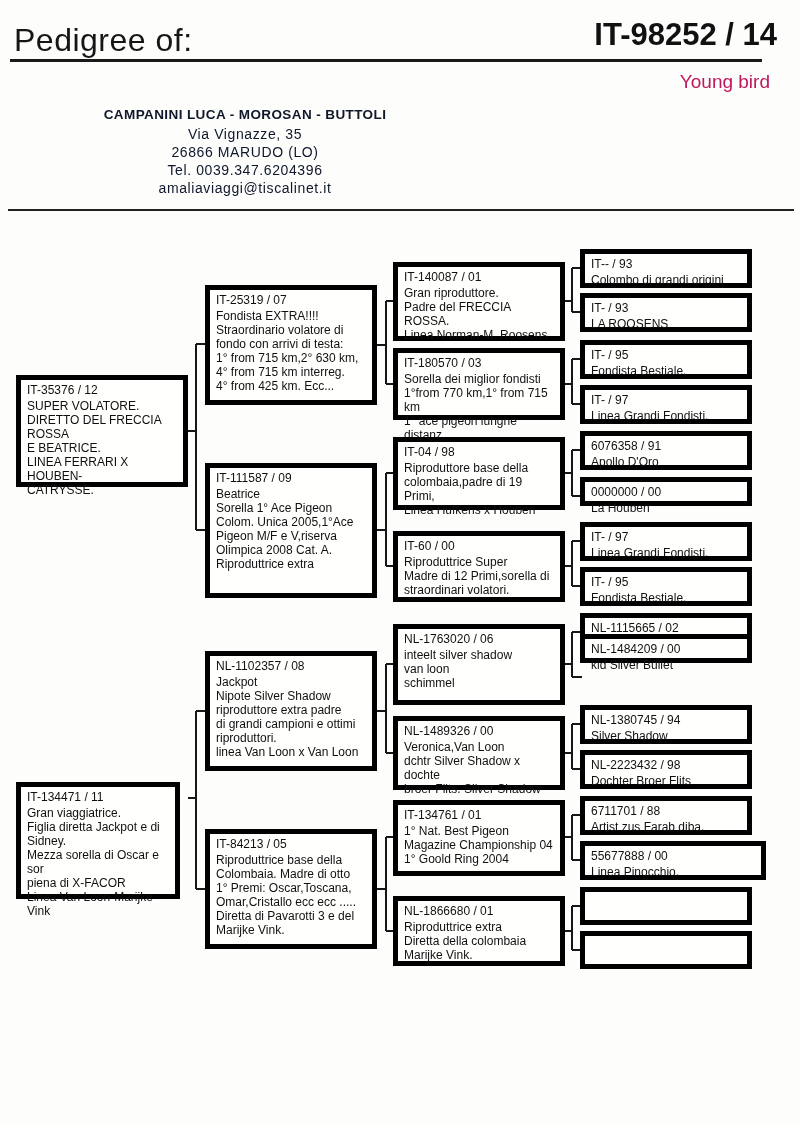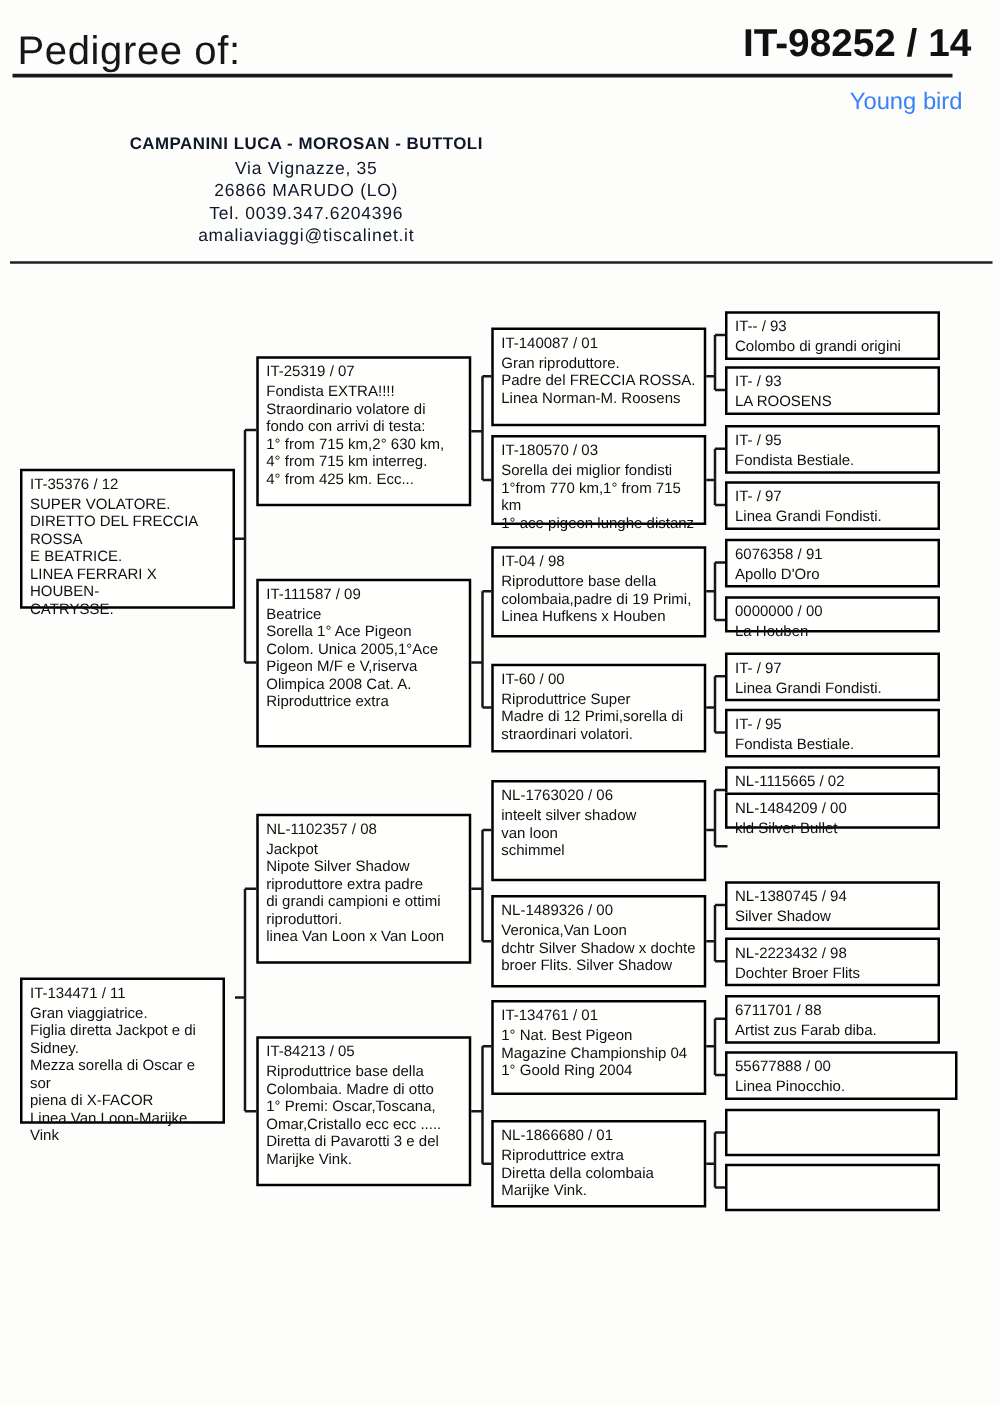--- a/index.html
+++ b/index.html
@@ -17,35 +17,35 @@
   .hdr-ring {
     position:absolute; right:23px; top:17px;
     font-size:31px; font-weight:700; color:#111;
   }
   .hdr-rule {
     position:absolute; left:10px; top:59px; width:752px; height:3px;
     background:#1a1a1a;
   }
   .hdr-age {
     position:absolute; right:30px; top:71px;
-    font-size:19px; color:#3b82f6;
+    font-size:19px; color:#be185d;
   }
   .stamp {
     position:absolute; left:85px; top:106px; width:320px;
     text-align:center; color:#0f172a; line-height:18px; font-size:14px;
     letter-spacing:0.6px;
   }
   .stamp-name { font-weight:700; font-size:13.5px; letter-spacing:0.4px; margin-bottom:1px; }
   .section-rule {
     position:absolute; left:8px; top:209px; width:786px; height:2px;
     background:#222;
   }
   .connectors { position:absolute; left:0; top:0; }
   .pbox {
-    position:absolute; border:2px solid #000000; background:#fffffe;
+    position:absolute; border:5px solid #000000; background:#fffffe;
     padding:3px 5px 1px 6px; font-size:12px; line-height:14px; color:#101010;
   }
   .pid { margin-bottom:2px; white-space:nowrap; }
   .ptxt { white-space:pre-line; }
 </style>
 </head>
 <body>
 
 <div class="page">
 

